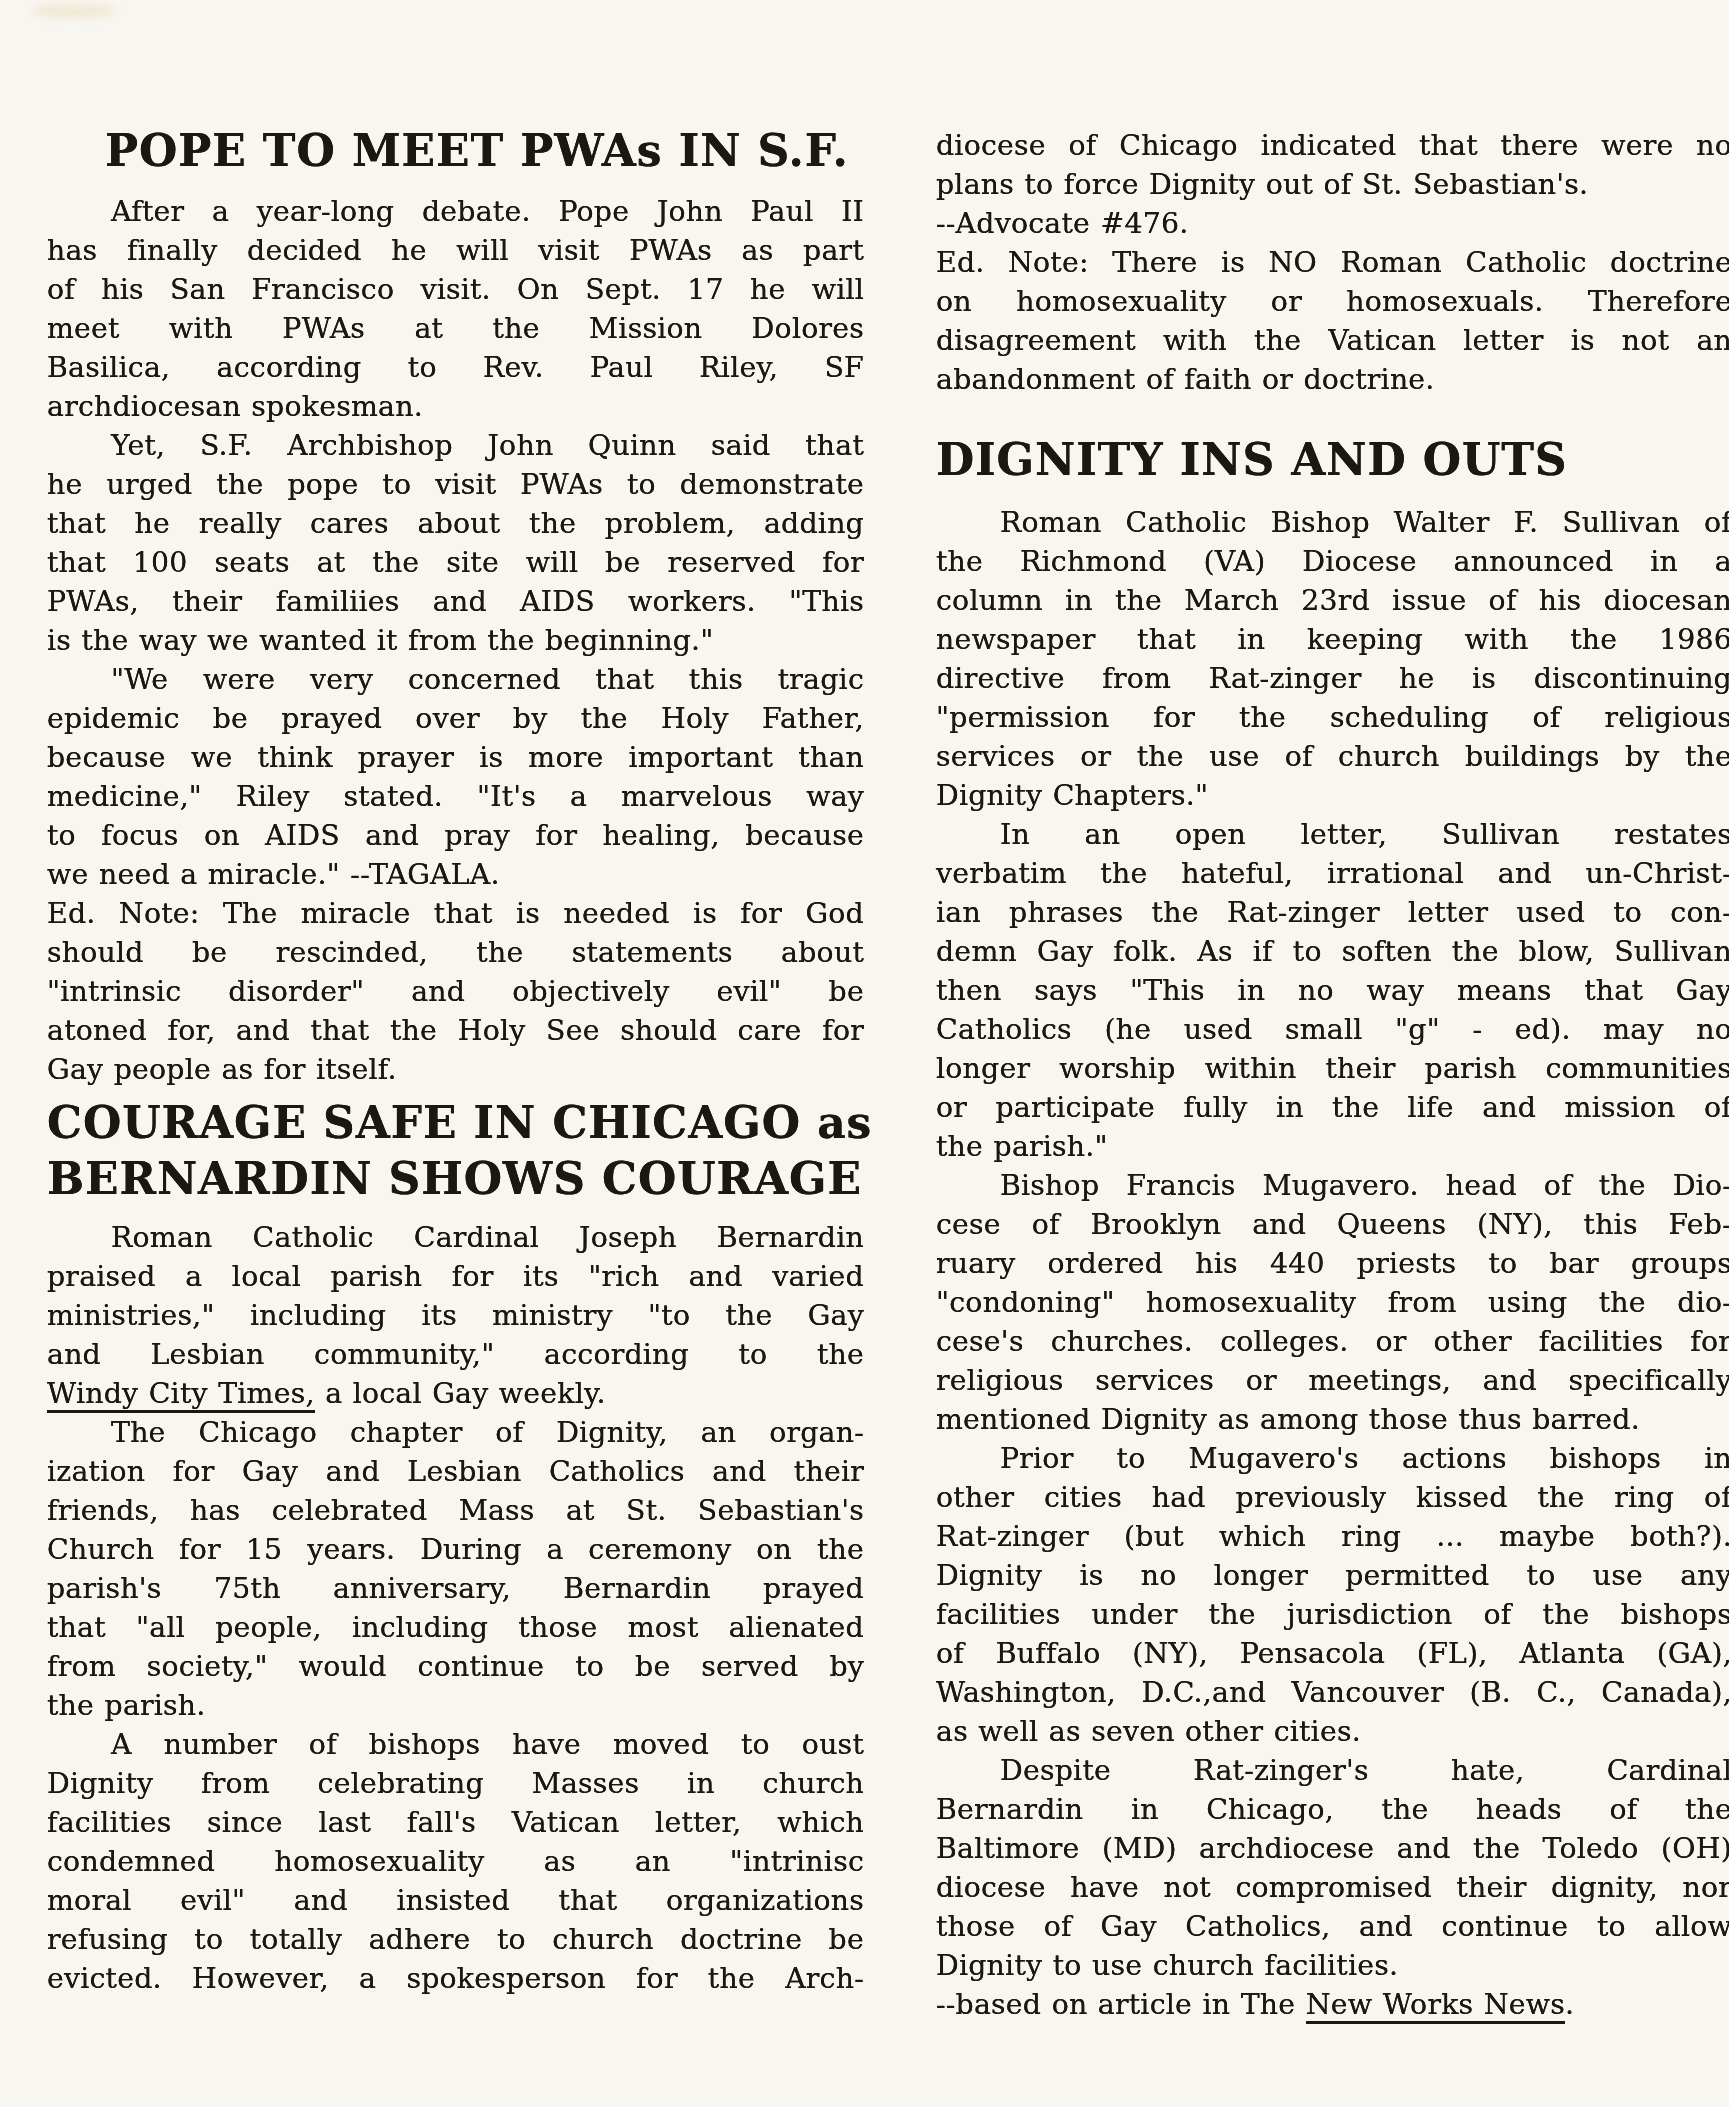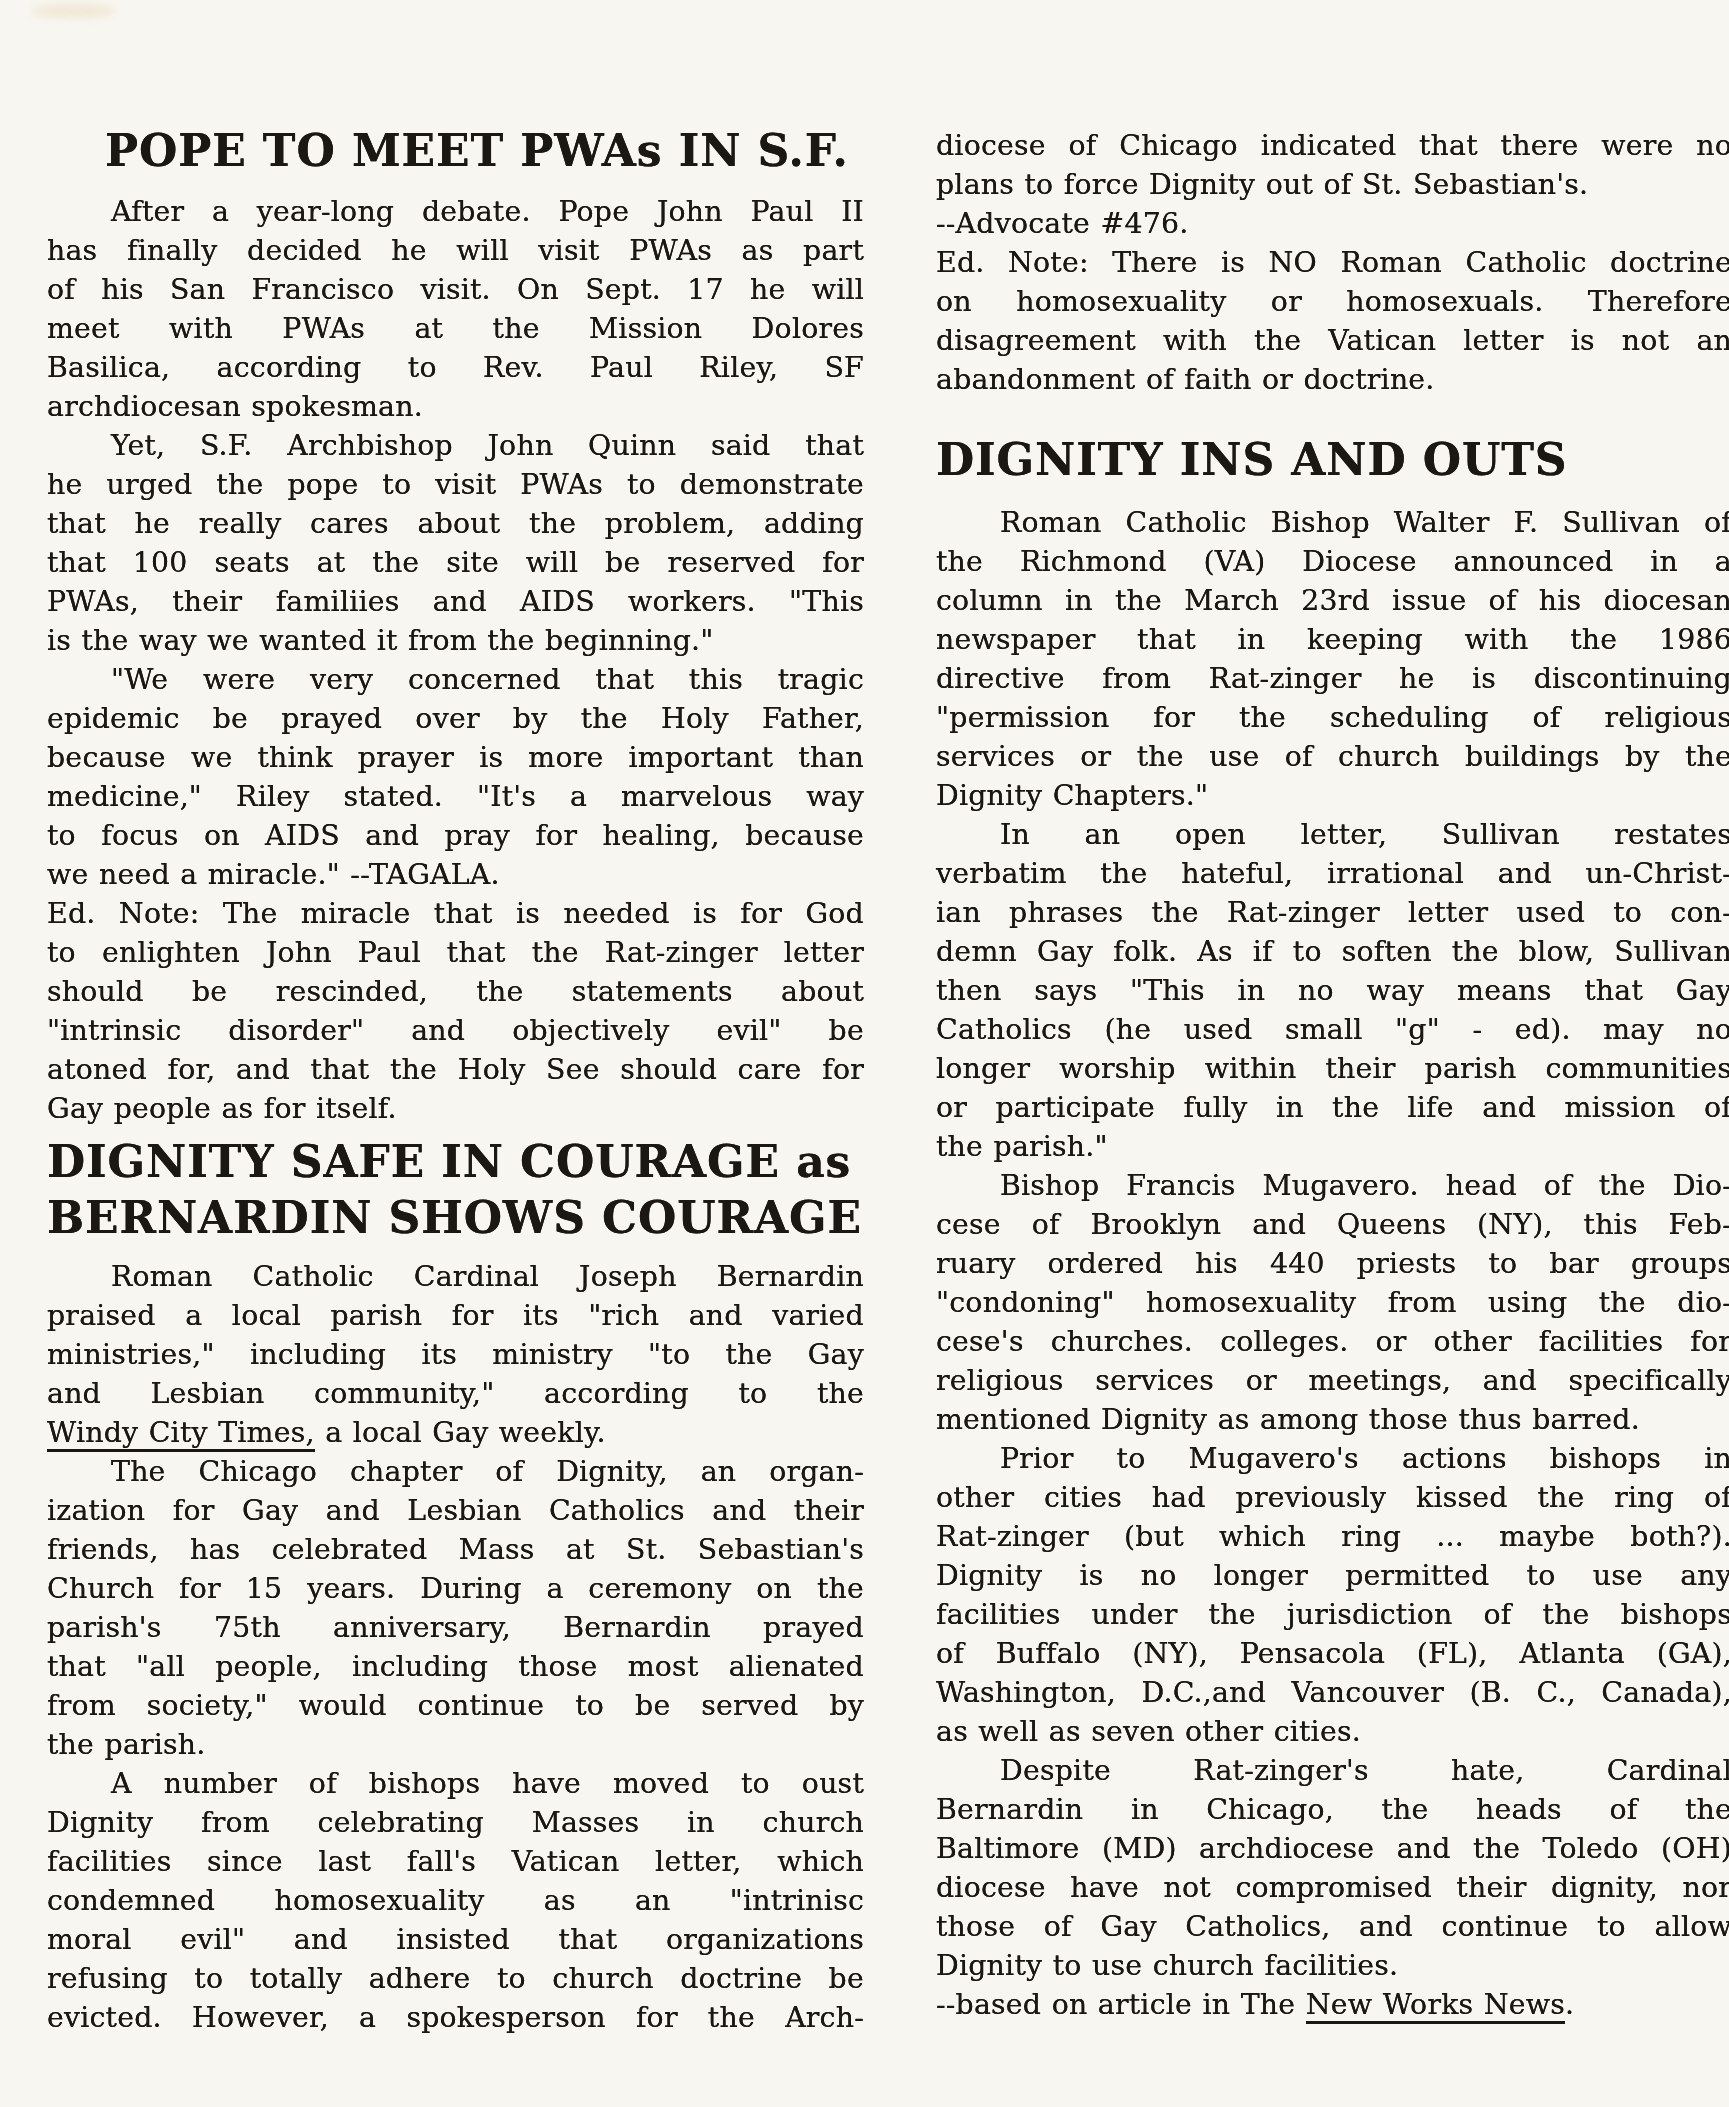--- a/index.html
+++ b/index.html
@@ -77,28 +77,27 @@
       <div class="para">
         <div class="ln indent">"We were very concerned that this tragic</div>
         <div class="ln">epidemic be prayed over by the Holy Father,</div>
         <div class="ln">because we think prayer is more important than</div>
         <div class="ln">medicine," Riley stated. "It's a marvelous way</div>
         <div class="ln">to focus on AIDS and pray for healing, because</div>
         <div class="ln last">we need a miracle."  --TAGALA.</div>
       </div>
       <div class="para">
         <div class="ln">Ed. Note: The miracle that is needed is for God</div>
-        <div class="ln">to enlighten John Paul that the Rat-zinger letter</div>
         <div class="ln">should be rescinded, the statements about</div>
         <div class="ln">"intrinsic disorder" and objectively evil" be</div>
         <div class="ln">atoned for, and that the Holy See should care for</div>
         <div class="ln last">Gay people as for itself.</div>
       </div>
       <div class="heading h2">
-        <div class="hline">DIGNITY SAFE IN COURAGE as</div>
+        <div class="hline">COURAGE SAFE IN CHICAGO as</div>
         <div class="hline">BERNARDIN SHOWS COURAGE</div>
       </div>
       <div class="para">
         <div class="ln indent">Roman Catholic Cardinal Joseph Bernardin</div>
         <div class="ln">praised a local parish for its "rich and varied</div>
         <div class="ln">ministries," including its ministry "to the Gay</div>
         <div class="ln">and Lesbian community," according to the</div>
         <div class="ln last"><span class="u">Windy City Times,</span><span class=""> a local Gay weekly.</span></div>
       </div>
       <div class="para">

